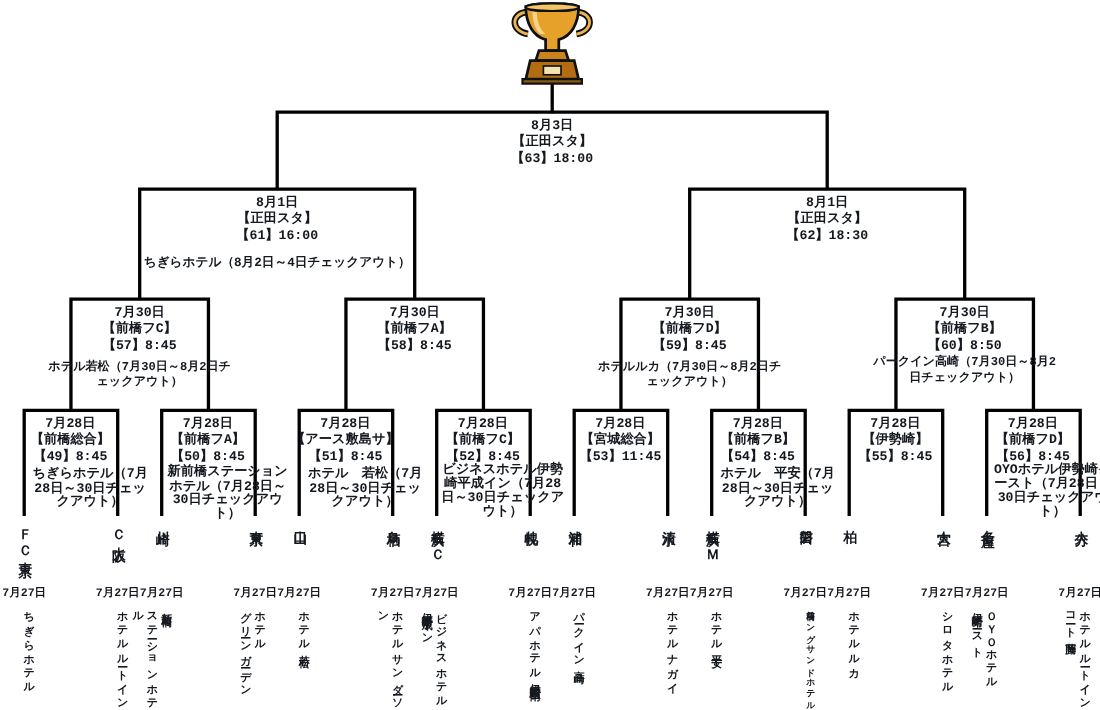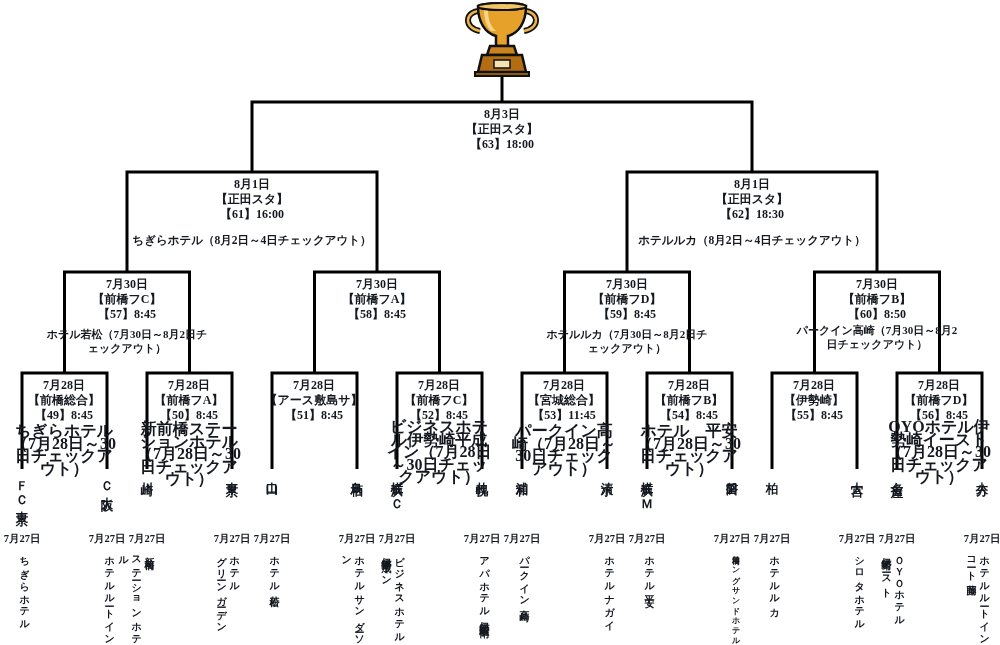--- a/index.html
+++ b/index.html
@@ -1,23 +1,23 @@
 <!DOCTYPE html>
 <html><head>
 <meta charset="utf-8">
 <style>
   html,body{margin:0;padding:0;background:#fff;}
   #stage{position:relative;width:1000px;height:645px;background:#ffffff;overflow:hidden;
-         font-family:Liberation Serif, serif;color:#14181f;}
+         font-family:Liberation Mono, monospace;color:#14181f;}
   #lines{position:absolute;left:0;top:0;}
   #trophy{position:absolute;left:460px;top:1px;}
   .match{position:absolute;text-align:center;font-weight:bold;}
   .match span{display:block;font-size:12px;line-height:15px;}
   .note{position:absolute;text-align:center;font-weight:bold;font-size:11px;line-height:14px;}
-  .note-sm{font-size:16px;line-height:12.5px;}
+  .note-sm{font-size:12px;line-height:12.5px;margin-left:18px;}
   .nowrap{white-space:nowrap;}
   .tname{position:absolute;top:472px;width:18px;writing-mode:vertical-rl;text-orientation:upright;
          font-weight:bold;font-size:12.5px;letter-spacing:2px;line-height:18px;}
   .tdate{position:absolute;top:532px;width:48px;text-align:center;font-weight:bold;font-size:10.5px;}
   .thotel{position:absolute;top:549px;writing-mode:vertical-rl;text-orientation:upright;
           white-space:pre-line;font-weight:bold;font-size:10px;letter-spacing:1.5px;line-height:13px;}
   .thotel.small{font-size:8px;letter-spacing:1px;line-height:11px;}
 </style>
 </head>
 <body>
@@ -71,21 +71,20 @@
     <span>【正田スタ】</span>
     <span>【61】16:00</span>
   </div>
   <div class="note nowrap" style="left:92px;top:233px;width:320px;font-size:11.5px">ちぎらホテル（8月2日～4日チェックアウト）</div>
 
   <div class="match" style="left:682px;top:177px;width:140px">
     <span>8月1日</span>
     <span>【正田スタ】</span>
     <span>【62】18:30</span>
   </div>
-  <div class="note nowrap" style="left:592px;top:233px;width:320px;font-size:11.5px">ホテルルカ（8月2日～4日チェックアウト）</div>
 
   <div class="match" style="left:52px;top:277px;width:150px">
     <span>7月30日</span>
     <span>【前橋フC】</span>
     <span>【57】8:45</span>
   </div>
   <div class="note" style="left:43px;top:327px;width:168px">ホテル若松（7月30日～8月2日チェックアウト）</div>
 
   <div class="match" style="left:302px;top:277px;width:150px">
     <span>7月30日</span>
@@ -119,34 +118,34 @@
     <span>【前橋フA】</span>
     <span>【50】8:45</span>
   </div>
   <div class="note note-sm" style="left:133px;top:423px;width:112px">新前橋ステーションホテル（7月28日～30日チェックアウト）</div>
 
   <div class="match" style="left:259px;top:378px;width:110px">
     <span>7月28日</span>
     <span>【アース敷島サ】</span>
     <span>【51】8:45</span>
   </div>
+  <div class="note note-sm" style="left:258px;top:425px;width:112px">ホテル　若松（7月28日～30日チェックアウト）</div>
 
   <div class="match" style="left:384px;top:378px;width:110px">
     <span>7月28日</span>
     <span>【前橋フC】</span>
     <span>【52】8:45</span>
   </div>
   <div class="note note-sm" style="left:383px;top:421px;width:112px">ビジネスホテル伊勢崎平成イン（7月28日～30日チェックアウト）</div>
 
   <div class="match" style="left:509px;top:378px;width:110px">
     <span>7月28日</span>
     <span>【宮城総合】</span>
     <span>【53】11:45</span>
   </div>
-  <div class="note note-sm" style="left:508px;top:425px;width:112px">パークイン高崎（7月28日～30日チェックアウト）</div>
 
   <div class="match" style="left:634px;top:378px;width:110px">
     <span>7月28日</span>
     <span>【前橋フB】</span>
     <span>【54】8:45</span>
   </div>
   <div class="note note-sm" style="left:633px;top:425px;width:112px">ホテル　平安（7月28日～30日チェックアウト）</div>
 
   <div class="match" style="left:759px;top:378px;width:110px">
     <span>7月28日</span>

